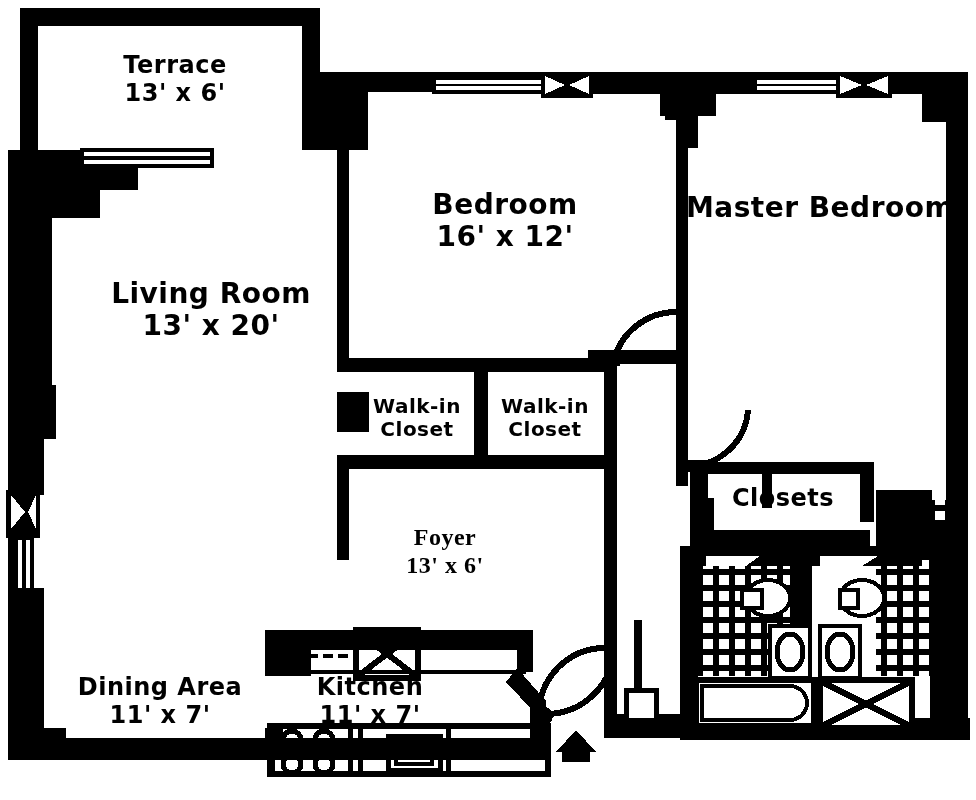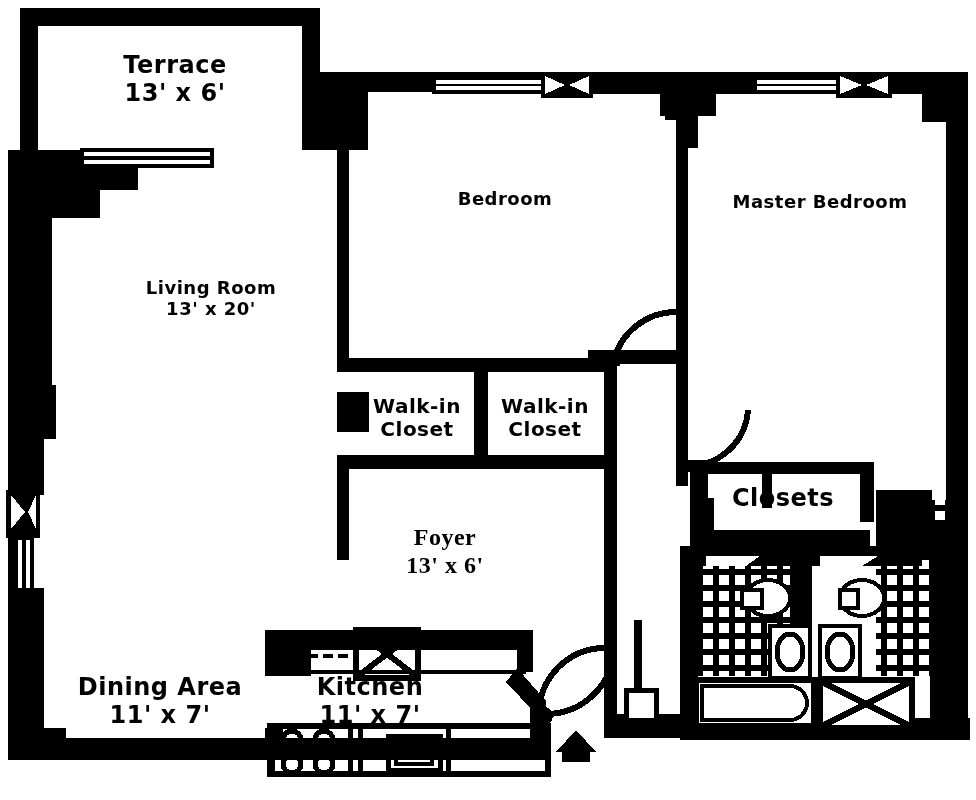--- a/index.html
+++ b/index.html
@@ -34,21 +34,21 @@
     letter-spacing: 0.5px;
     white-space: nowrap;
     transform: translateX(-50%);
   }
   .room-label .name {
     display: block;
   }
   .room-label .dims {
     display: block;
   }
-  .lbl-lg { font-size: 18px; }
+  .lbl-lg { font-size: 28px; }
   .lbl-md { font-size: 24px; }
   .lbl-sm { font-size: 20px; }
 </style>
 </head>
 <body>
 
 <div id="plan-root">
 
   <svg id="plan-svg" viewBox="0 0 976 800" xmlns="http://www.w3.org/2000/svg" shape-rendering="crispEdges">
 
@@ -309,20 +309,21 @@
     <span class="dims">13' x 6'</span>
   </div>
 
   <div class="room-label lbl-lg" style="left:167px; top:278px;margin-left:44px;">
     <span class="name">Living Room</span>
     <span class="dims">13' x 20'</span>
   </div>
 
   <div class="room-label lbl-lg" style="left:505px; top:189px;">
     <span class="name">Bedroom</span>
+    <span class="dims">16' x 12'</span>
   </div>
 
   <div class="room-label lbl-lg" style="left:820px; top:192px;">
     <span class="name">Master Bedroom</span>
   </div>
 
   <div class="room-label lbl-sm" style="left:417px; top:395px;">
     <span class="name">Walk-in</span>
     <span class="dims">Closet</span>
   </div>

